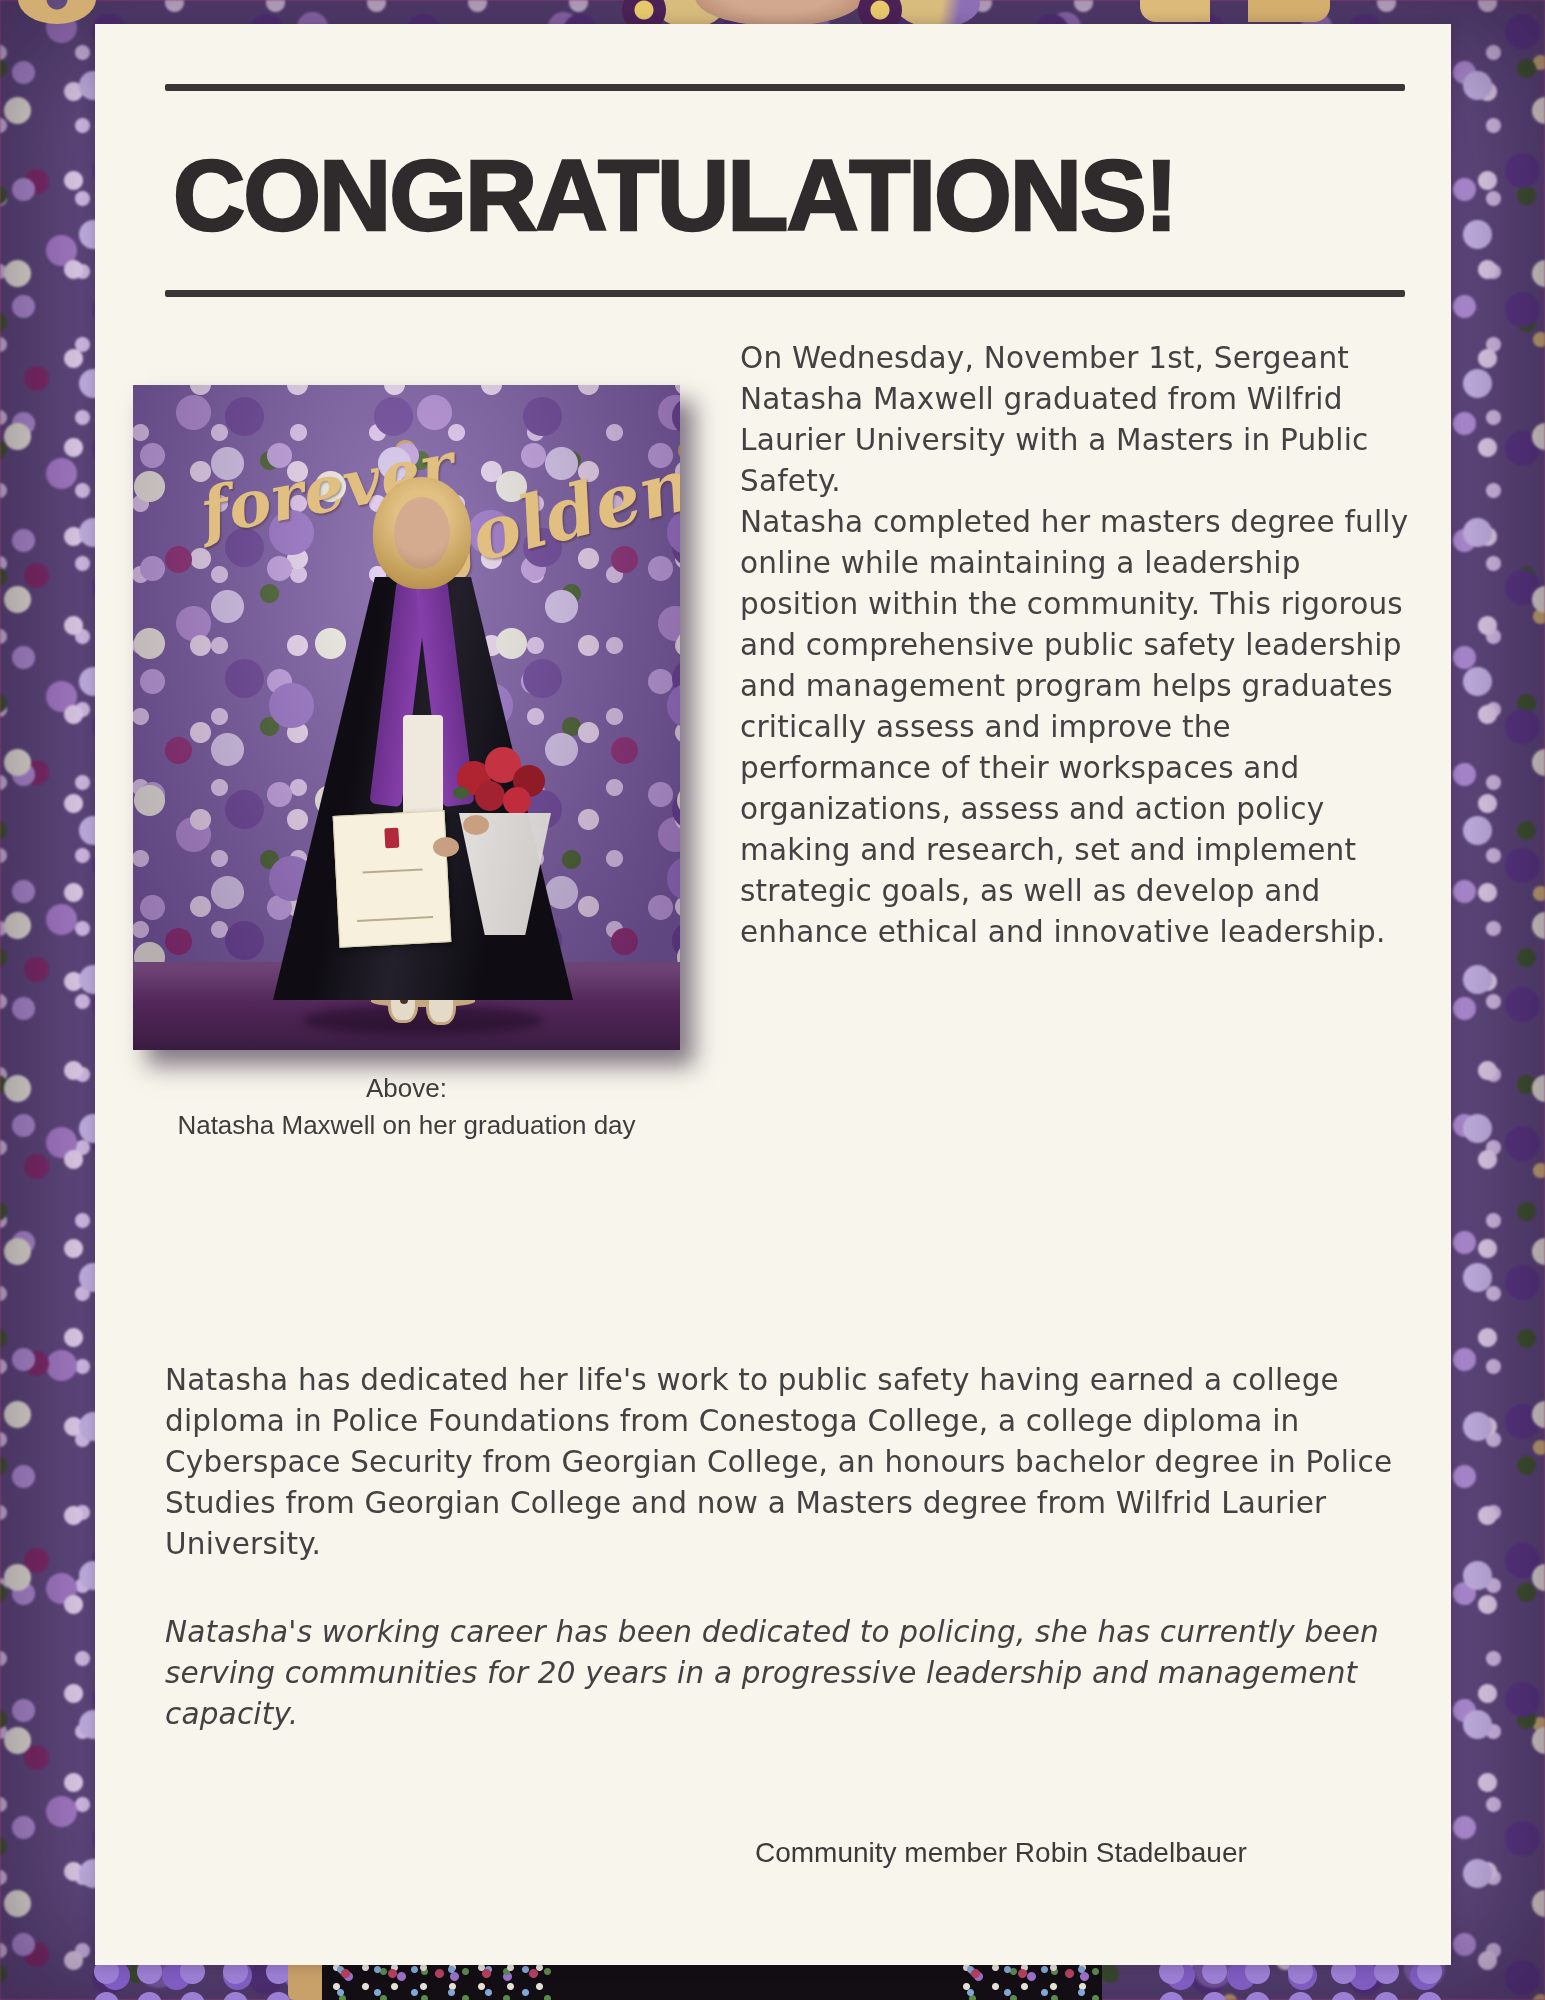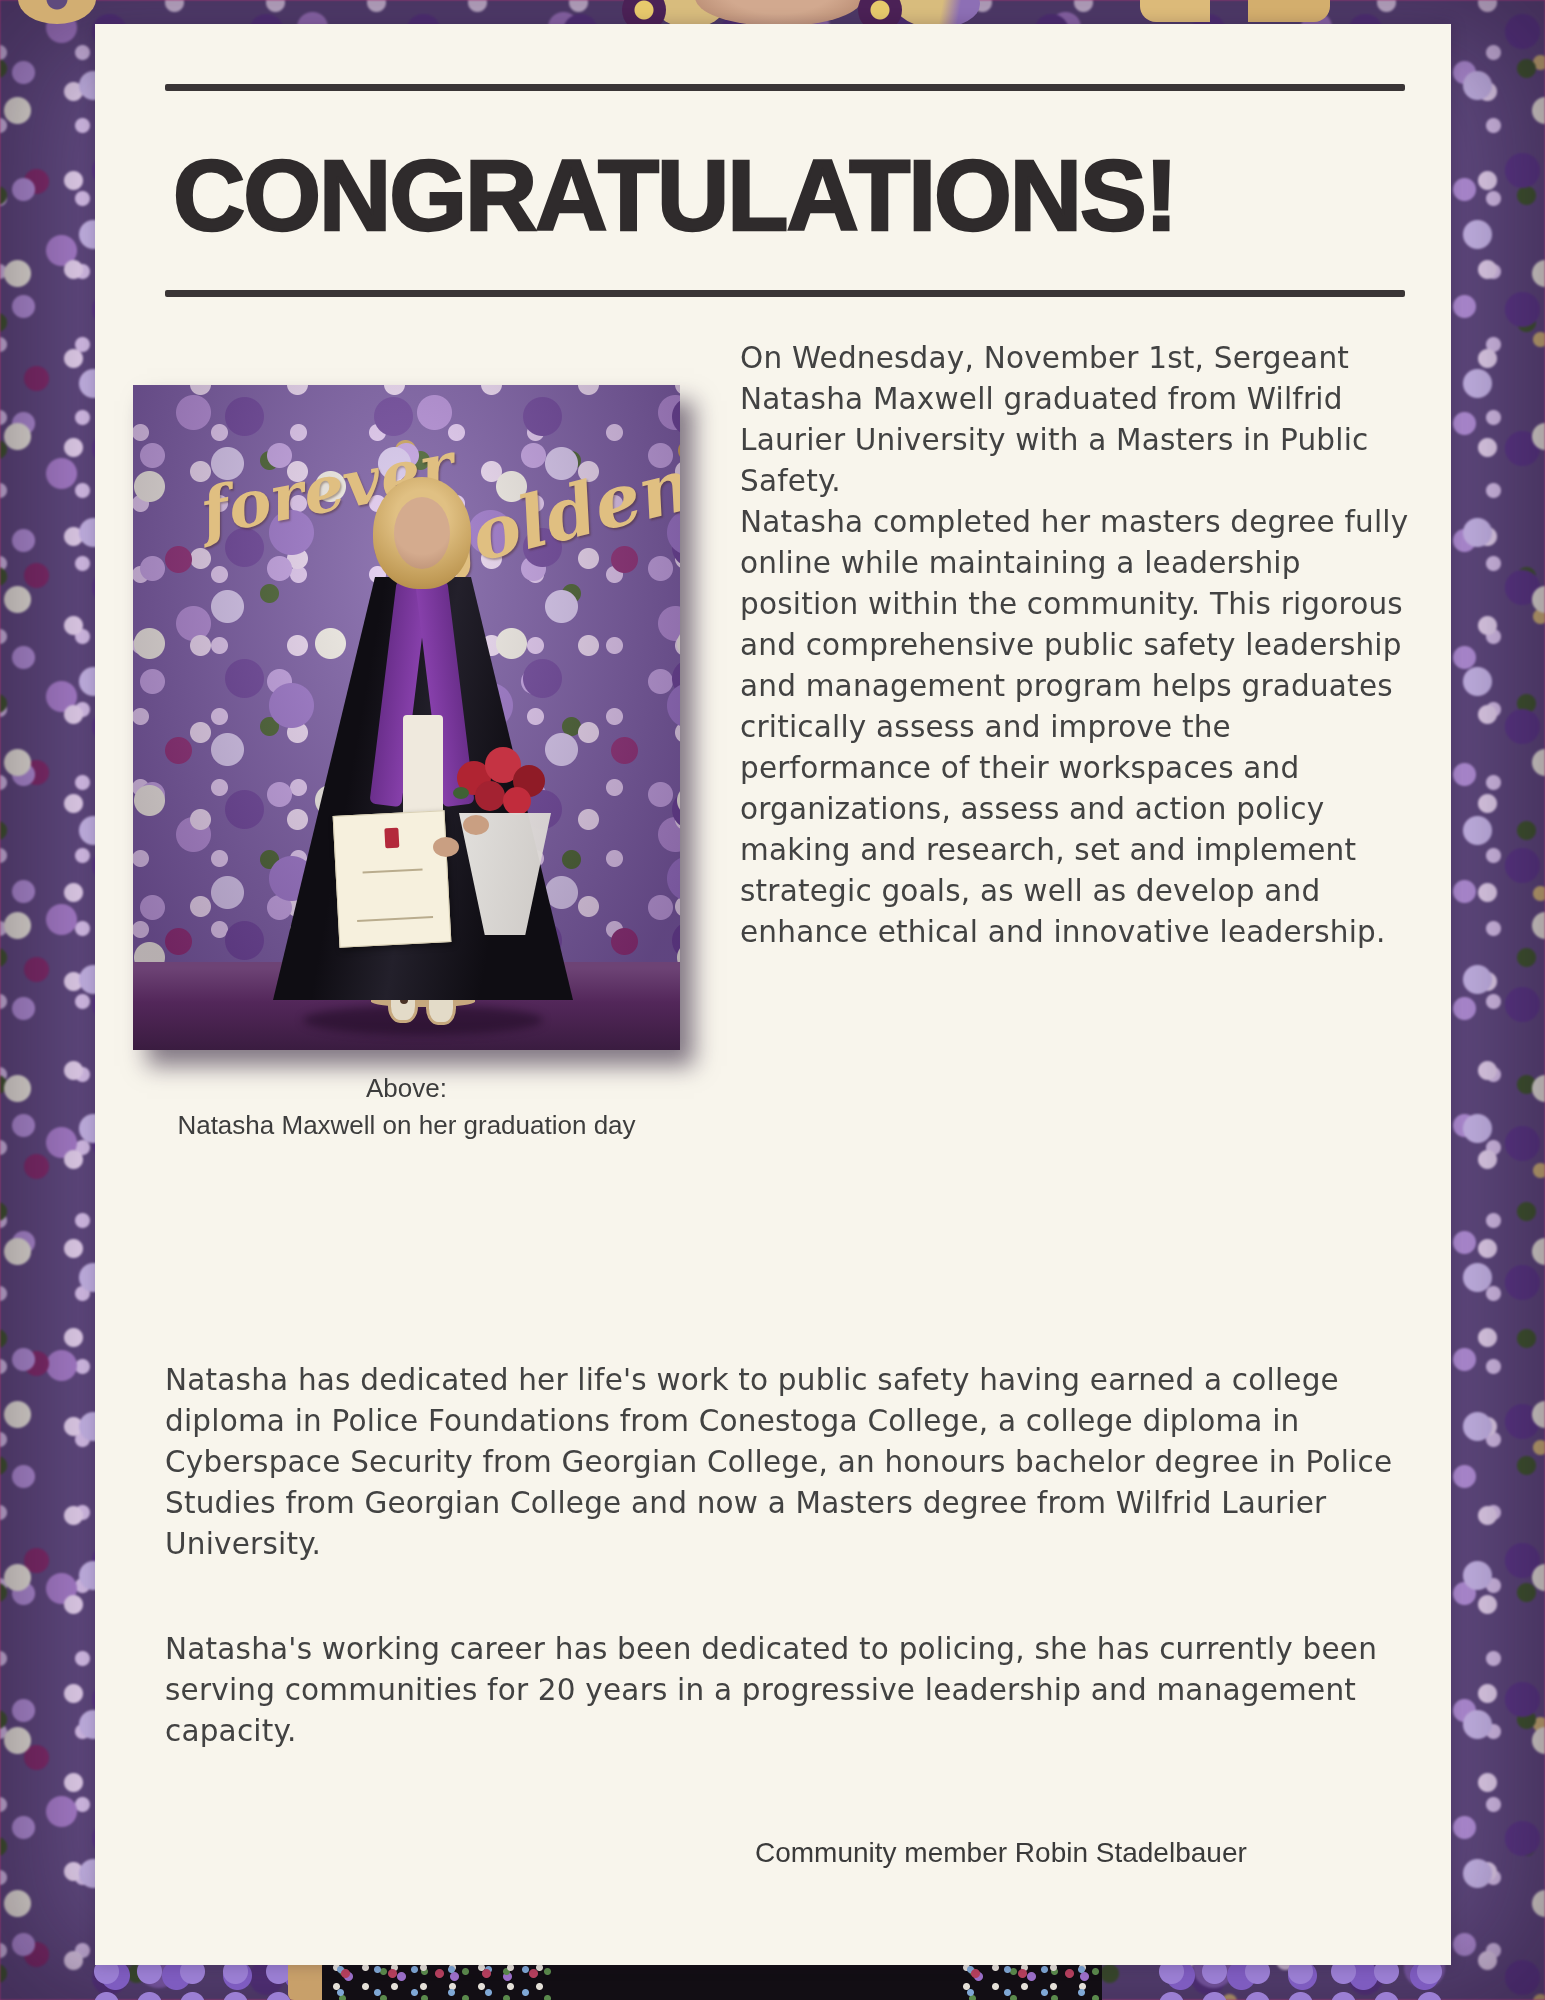--- a/index.html
+++ b/index.html
@@ -158,21 +158,21 @@
   
   .caption{position:absolute;left:38px;top:1046px;width:547px;text-align:center;
     font-family:"Liberation Sans",sans-serif;font-size:26px;line-height:37px;color:var(--caption_text,#3d3d3d);}
 
   
   .right-col{position:absolute;left:645px;top:314px;width:672px;
     font-size:29.5px;line-height:41px;color:var(--body_text,#424242);letter-spacing:.2px;}
   .right-col p + p{}
   .bottom-text{position:absolute;left:70px;top:1336px;width:1250px;
     font-size:29.5px;line-height:41px;color:var(--body_text,#424242);letter-spacing:.2px;}
-  .bottom-text p + p{margin-top:64px;}
+  .bottom-text p + p{margin-top:47px;font-style:italic;}
   .submitted{position:absolute;left:660px;top:1806px;
     font-family:"Liberation Sans",sans-serif;font-size:28px;line-height:45px;color:#3a3a3a;}
 </style>
 </head>
 <body>
 
 <div class="stage">
 
   <div class="flowerfield"></div>
   <div class="vignette"></div>

